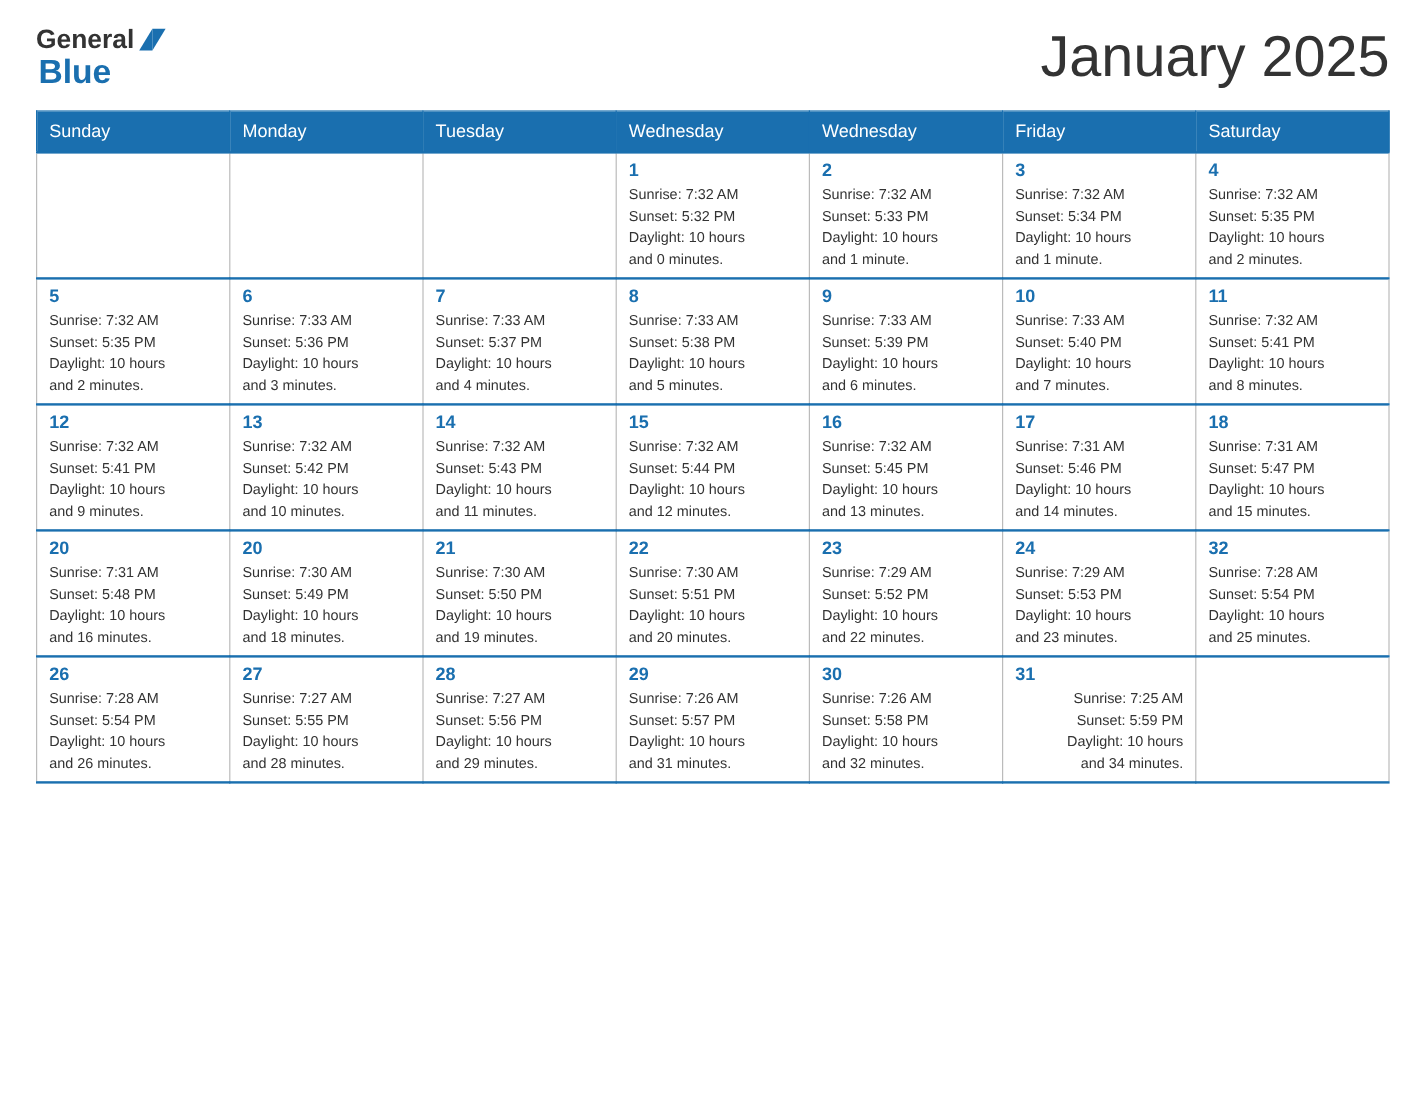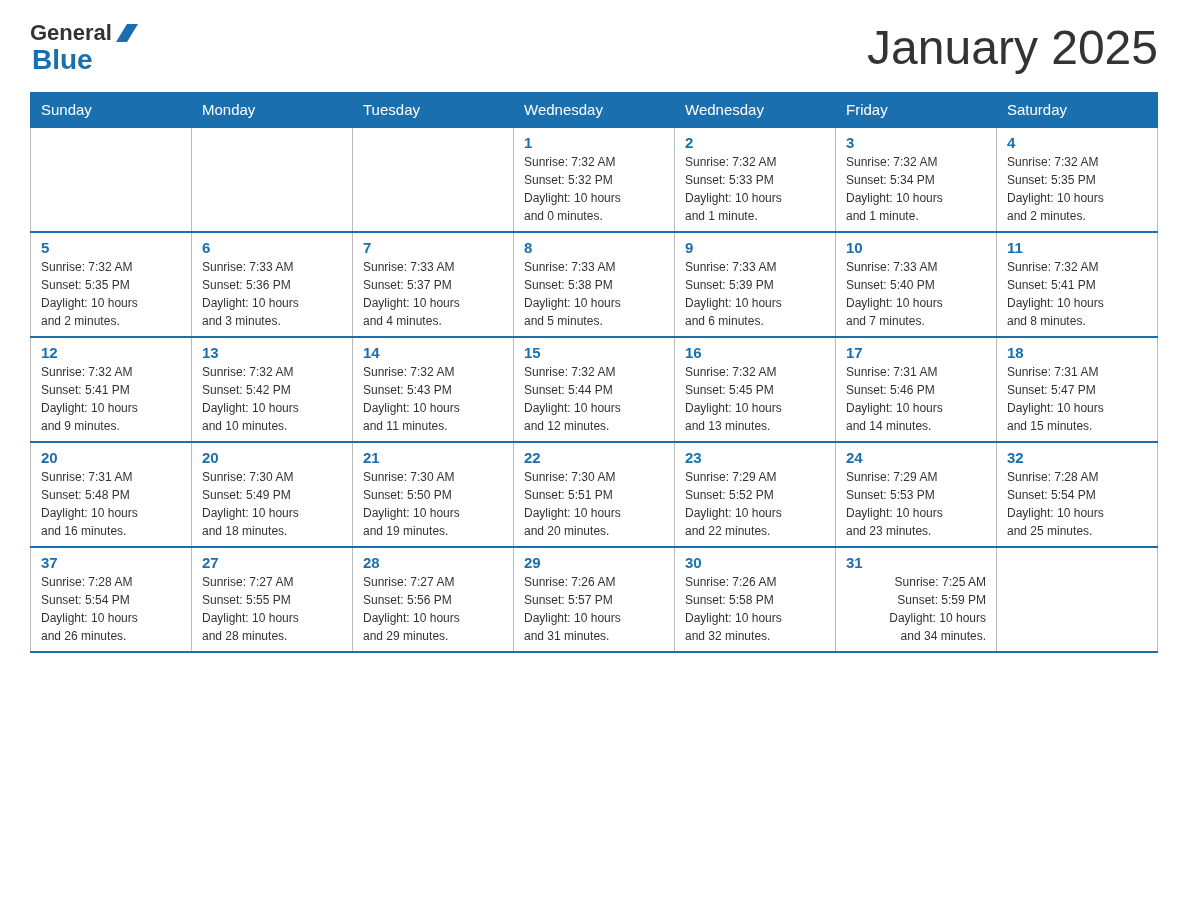--- a/index.html
+++ b/index.html
@@ -301,21 +301,21 @@
         <td>
           <span class="day-number">32</span>
           <div class="day-info" style="white-space: pre-line;">Sunrise: 7:28 AM
 Sunset: 5:54 PM
 Daylight: 10 hours
 and 25 minutes.</div>
         </td>
       </tr>
       <tr>
         <td>
-          <span class="day-number">37</span>
+          <span class="day-number">26</span>
           <div class="day-info" style="white-space: pre-line;">Sunrise: 7:28 AM
 Sunset: 5:54 PM
 Daylight: 10 hours
 and 26 minutes.</div>
         </td>
         <td>
           <span class="day-number">27</span>
           <div class="day-info" style="white-space: pre-line;">Sunrise: 7:27 AM
 Sunset: 5:55 PM
 Daylight: 10 hours

